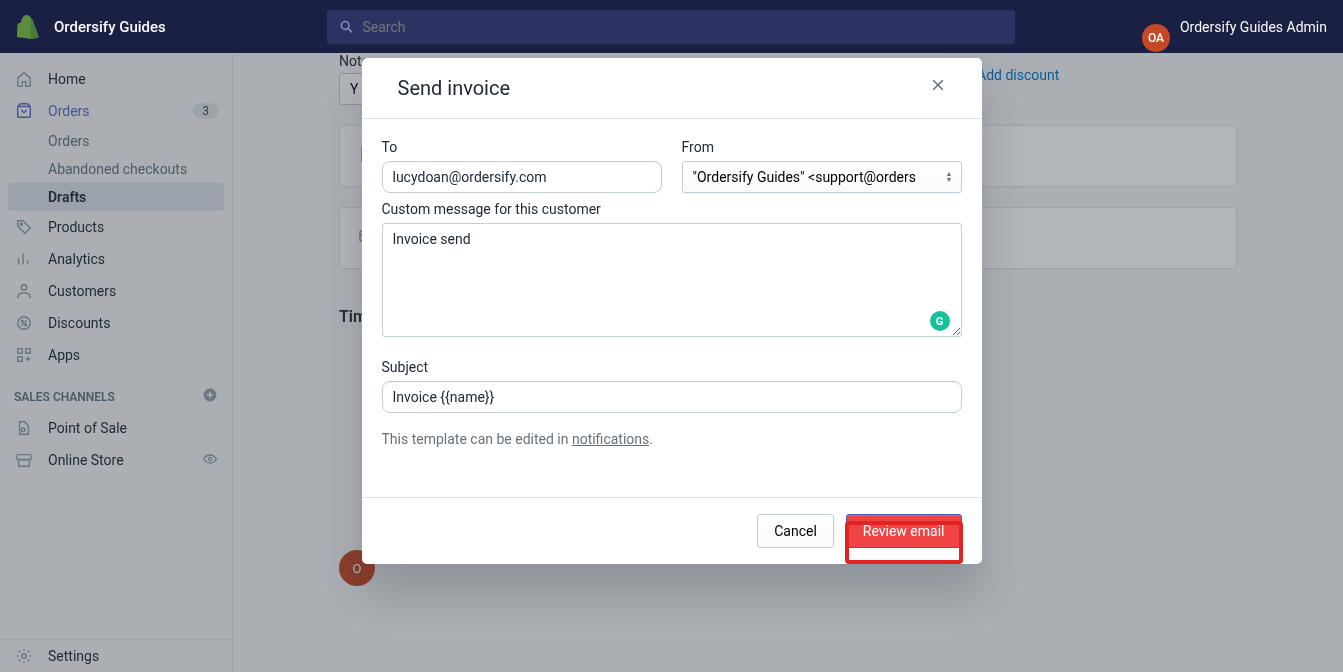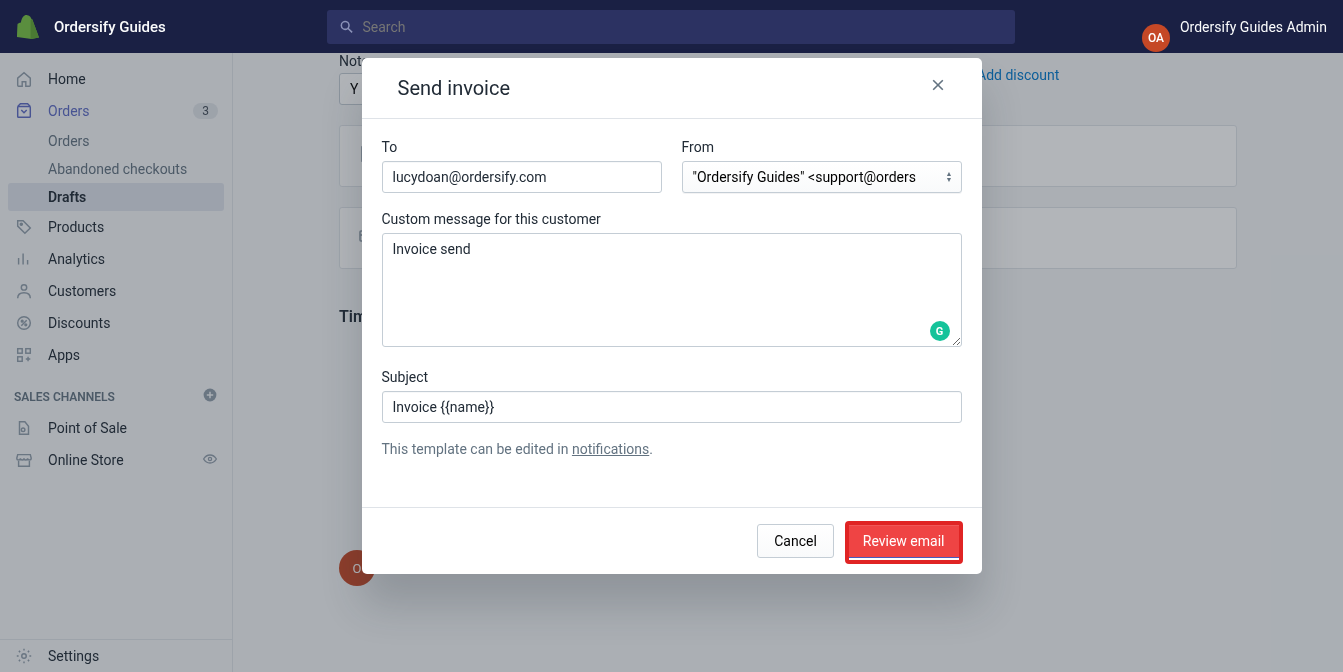--- a/index.html
+++ b/index.html
@@ -34,24 +34,24 @@
 .timeline-av { width:36px; height:36px; border-radius:50%; background:#c54826; color:#fff; font-size:13px; display:flex; align-items:center; justify-content:center; position:absolute; left:339px; top:550px; }
 .timeline-note { text-align:center; color:#637381; font-size:14px; margin-top:80px; }
 .date-label { font-size:12px; font-weight:600; color:#637381; margin-top:28px; letter-spacing:0.5px; }
 .overlay { position:absolute; inset:53px 0 0 0; background:rgba(33,43,54,0.35); z-index:10; }
 .modal { position:absolute; top:58px; left:50%; transform:translateX(-50%); width:620px; background:#fff; border-radius:5px; box-shadow:0 31px 41px rgba(33,43,54,0.2); z-index:20; }
 .modal-head { display:flex; align-items:flex-start; justify-content:space-between; padding:18px 36px; border-bottom:1px solid #dfe3e8; }
 .modal-title { font-size:20px; color:#212b36; font-weight:400; }
 .close-btn { cursor:pointer; color:#637381; font-size:18px; }
 .modal-body { padding:20px; max-height:388px; overflow-y:scroll; }
 .field-row { display:flex; gap:20px; }
-.field { flex:1; margin-bottom:18px; }
+.field { flex:1; margin-bottom:8px; }
 .field-full { margin-bottom:18px; }
 .field-label { font-size:14px; color:#212b36; display:block; margin-bottom:6px; }
-.text-input { width:100%; border:1px solid #c4cdd5; border-radius:3px; padding:7px 10px; font-size:14px; color:#212b36; box-shadow:inset 0 1px 0 rgba(99,115,129,0.05); }
+.text-input { width:100%; border:1px solid #c4cdd5; border-radius:8px; padding:7px 10px; font-size:14px; color:#212b36; box-shadow:inset 0 1px 0 rgba(99,115,129,0.05); }
 .select-wrap { position:relative; background:linear-gradient(#fff,#f9fafb); border:1px solid #c4cdd5; border-radius:3px; padding:7px 28px 7px 10px; font-size:14px; display:flex; align-items:center; box-shadow:0 1px 0 rgba(22,29,37,0.05); }
 .select-wrap .chev { position:absolute; right:8px; color:#637381; display:flex; flex-direction:column; font-size:7px; line-height:6px; }
 .textarea { width:100%; border:1px solid #c4cdd5; border-radius:3px; padding:7px 10px; font-size:14px; color:#212b36; min-height:114px; resize:both; position:relative; }
 .template-note { font-size:14px; color:#637381; margin-top:10px; }
 .template-note a { color:#637381; text-decoration:underline; cursor:pointer; }
 .modal-foot { display:flex; justify-content:flex-end; gap:12px; padding:16px 20px; border-top:1px solid #dfe3e8; }
 .btn { padding:8px 16px; border-radius:3px; font-size:14px; cursor:pointer; border:1px solid #c4cdd5; background:linear-gradient(#fff,#f9fafb); }
 .btn-primary { background:#ef4444; color:#fff; border:1px solid #4959bd; box-shadow:inset 0 1px 0 rgba(255,255,255,0.1); }
 .highlight-box { position:absolute; border:4px solid #e02424; border-radius:4px; left:845px; top:521px; width:118px; height:43px; z-index:30; pointer-events:none; }
 .modal-body::-webkit-scrollbar { width:12px; }

